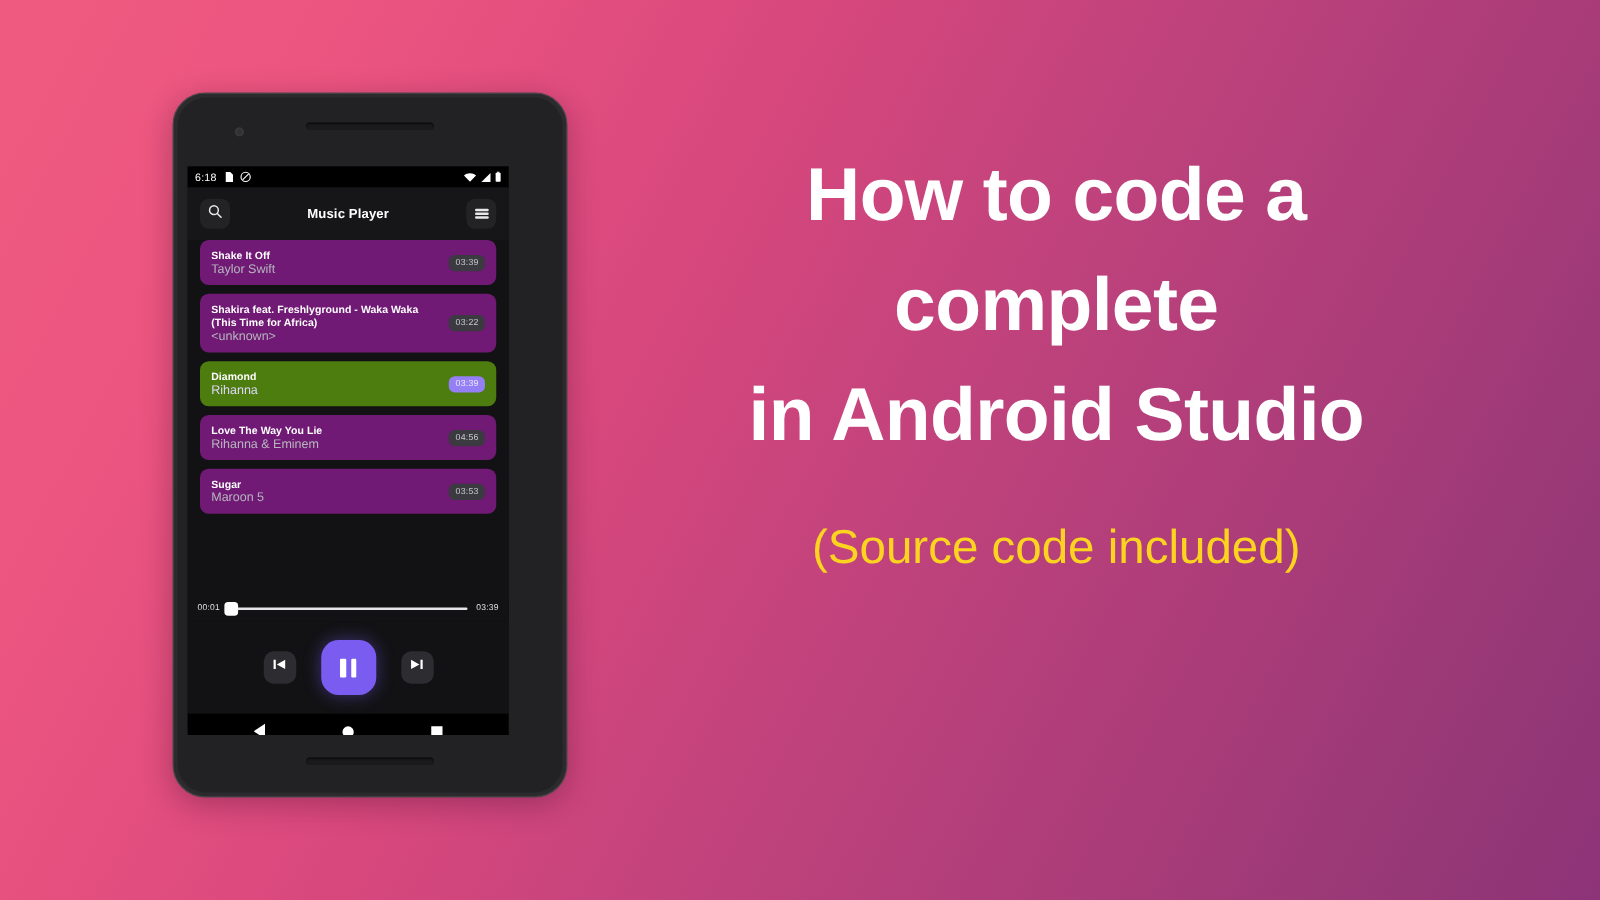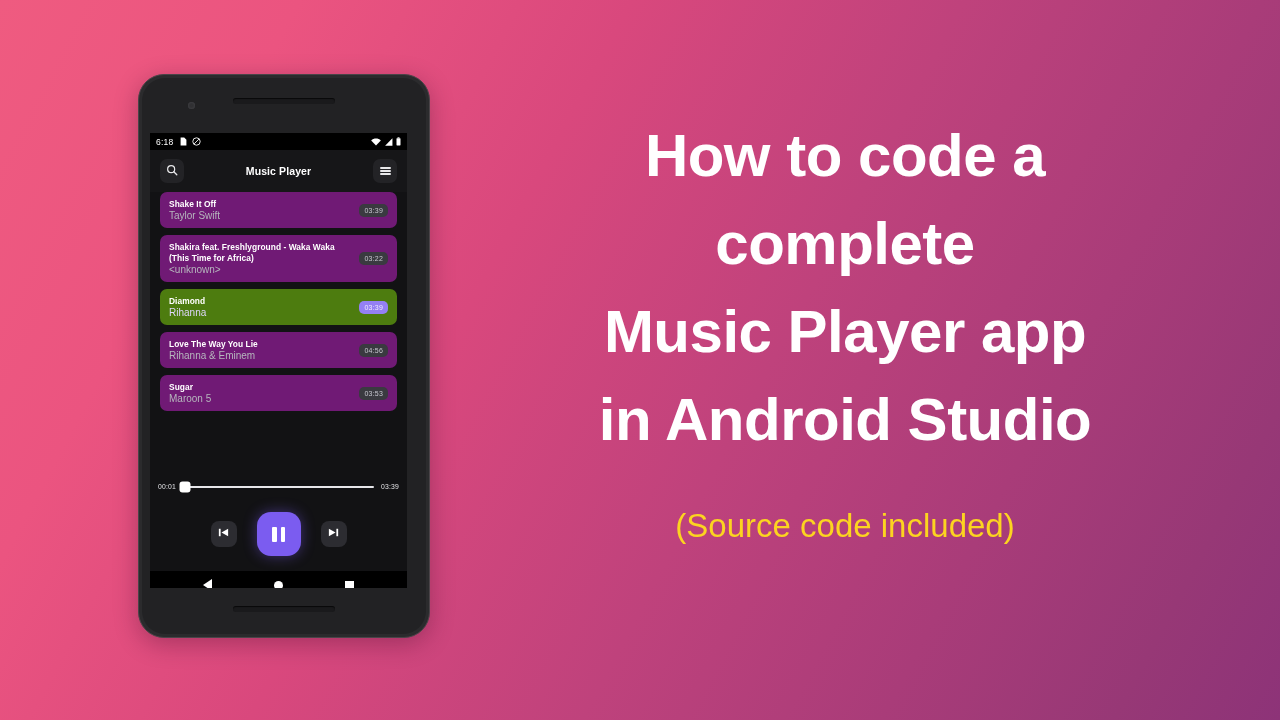--- a/index.html
+++ b/index.html
@@ -47,31 +47,31 @@
     line-height: 88px;
     letter-spacing: -0.5px;
     white-space: nowrap;
   }
   .headline.line2 { }
   .headline.line3 { }
   .headline.line4 { }
   #promo-sub {
     margin-top: 42px;
     color: #fcd420;
-    font-size: 33px;
+    font-size: 38px;
     line-height: 40px;
     white-space: nowrap;
   }
 
   
   #phone {
     position: absolute;
     left: 138px;
     top: 74px;
-    width: 292px;
+    width: 316px;
     height: 564px;
     border-radius: 26px;
     background: #2b2b2d;
     box-shadow: 0 6px 24px rgba(60, 10, 40, 0.33);
     border: 1px solid #4a4448;
     box-sizing: border-box;
   }
   #phone-inner {
     position: absolute;
     inset: 3px;
@@ -483,18 +483,17 @@
           <div id="nav-recents"></div>
         </div>
 
       </div>
     </div>
   </div>
 
   <div id="promo">
     <div class="headline line1">How to code a</div>
     <div class="headline line2">complete</div>
-    <div class="headline line3">Music Player app</div>
     <div class="headline line4">in Android Studio</div>
     <div id="promo-sub">(Source code included)</div>
   </div>
 
 </div>
 
 </body></html>

